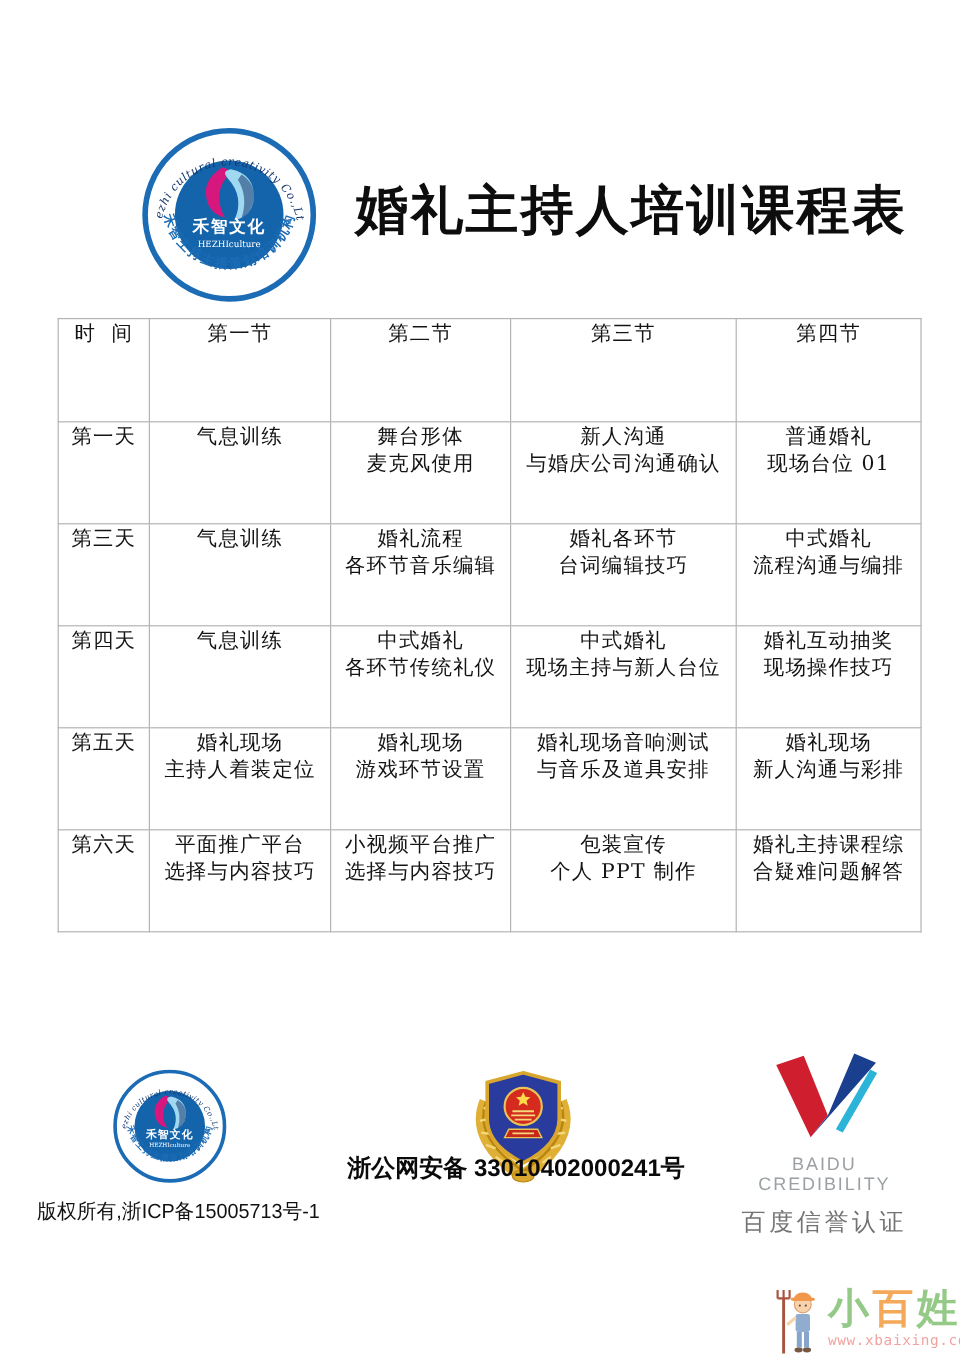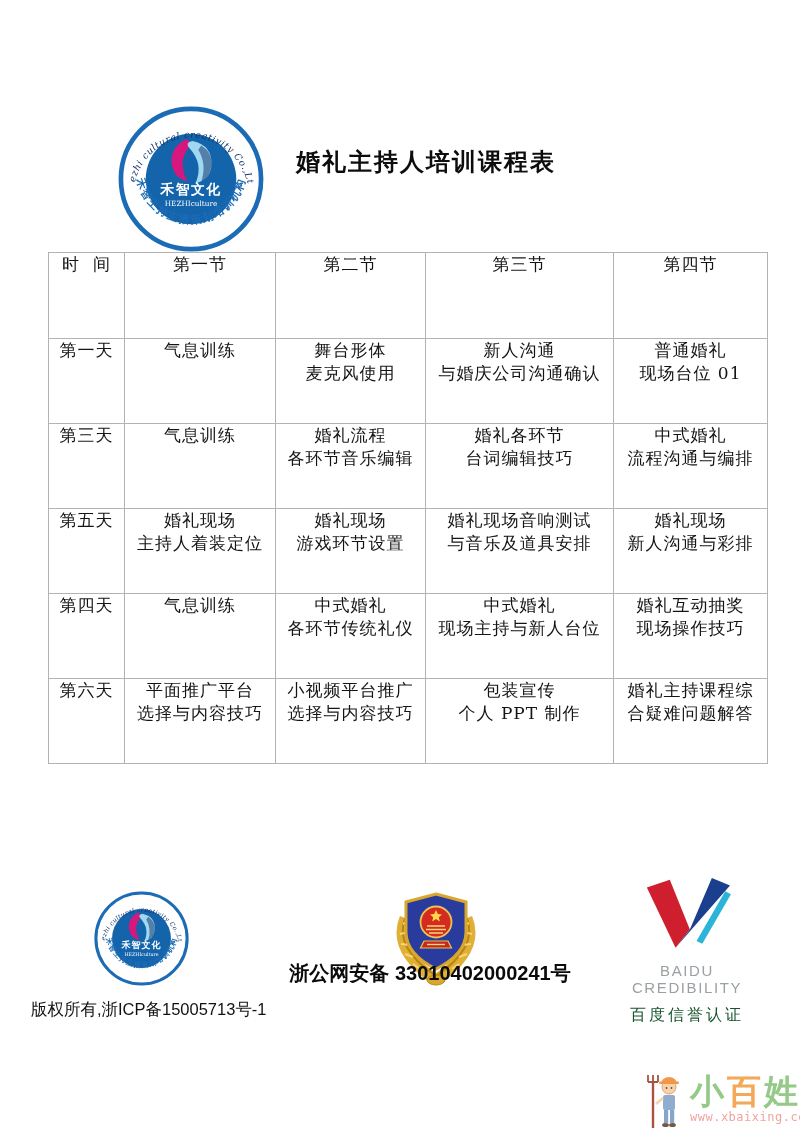--- a/index.html
+++ b/index.html
@@ -1,25 +1,25 @@
 <!DOCTYPE html>
 <html><head>
 <meta charset="utf-8">
 <style>
   html,body{margin:0;padding:0;background:#fff;}
   .page{position:relative;width:800px;height:1139px;background:#fff;overflow:hidden;
         font-family:"DejaVu Serif","Liberation Serif",serif;color:#1c1c1c;}
 
   
   .logo-main{position:absolute;left:118px;top:106px;width:146px;height:146px;}
-  .page-title{position:absolute;left:296px;top:146px;font-size:24px;font-weight:700;
+  .page-title{position:absolute;left:296px;top:146px;font-size:44px;font-weight:700;
               letter-spacing:2px;color:#0d0d0d;white-space:pre;}
 
   
-  table.course{position:absolute;left:48px;top:252px;width:719px;border-collapse:collapse;
+  table.course{position:absolute;left:48px;top:265px;width:719px;border-collapse:collapse;
                table-layout:fixed;border-radius:19px;}
   table.course th,table.course td{border:1px solid #b3b3b3;padding:0;vertical-align:top;
                font-weight:400;font-size:17px;letter-spacing:1px;color:#141414;}
   table.course thead tr{height:86px;}
   table.course tbody tr{height:85px;}
   .cl{height:50%;display:flex;align-items:center;justify-content:center;white-space:pre;}
 
   
   .logo-footer{position:absolute;left:94px;top:891px;width:95px;height:95px;}
   .copyright{position:absolute;left:31px;top:998px;font-size:17px;color:#111;
@@ -27,21 +27,21 @@
              transform:scaleX(.97);transform-origin:left;}
   .police-badge{position:absolute;left:391px;top:886px;width:90px;height:104px;}
   .police-number{position:absolute;left:270px;top:960px;width:320px;text-align:center;
                  font-size:20px;font-weight:700;color:#0a0a0a;
                  font-family:"Liberation Sans","DejaVu Sans",sans-serif;}
   .baidu{position:absolute;left:608px;top:876px;width:158px;text-align:center;
          font-family:"Liberation Sans","DejaVu Sans",sans-serif;}
   .baidu-v{display:block;margin:0 auto;width:96px;height:86px;}
   .baidu-title{font-size:21px;color:#8d9194;letter-spacing:6px;margin-top:2px;white-space:pre;}
   .baidu-sub{font-size:15px;color:#9aa0a3;letter-spacing:1.6px;margin-top:0;}
-  .baidu-caption{font-size:16px;color:#14532d;letter-spacing:3px;margin-top:9px;white-space:pre;}
+  .baidu-caption{font-size:20px;color:#737373;letter-spacing:3px;margin-top:9px;white-space:pre;}
 
   
   .watermark{position:absolute;left:646px;top:1072px;width:154px;height:64px;display:flex;
              align-items:flex-start;opacity:.92;}
   .wm-cartoon{width:42px;height:62px;flex:none;}
   .wm-text{margin-left:2px;}
   .wm-brand{font-size:34px;font-weight:700;line-height:38px;letter-spacing:3px;
             font-family:"DejaVu Serif",serif;}
   .wm-url{font-size:12px;color:#f09b97;letter-spacing:.5px;
           font-family:"DejaVu Sans Mono","Liberation Mono",monospace;}
@@ -151,59 +151,59 @@
             <div class="cl l2">台词编辑技巧</div>
           </td>
           <td>
             <div class="cl l1">中式婚礼</div>
             <div class="cl l2">流程沟通与编排</div>
           </td>
         </tr>
         <tr>
           <td>
             <div class="cl l1"></div>
+            <div class="cl l2">第四天</div>
+          </td>
+          <td>
+            <div class="cl l1"></div>
+            <div class="cl l2">气息训练</div>
+          </td>
+          <td>
+            <div class="cl l1">中式婚礼</div>
+            <div class="cl l2">各环节传统礼仪</div>
+          </td>
+          <td>
+            <div class="cl l1">中式婚礼</div>
+            <div class="cl l2">现场主持与新人台位</div>
+          </td>
+          <td>
+            <div class="cl l1">婚礼互动抽奖</div>
+            <div class="cl l2">现场操作技巧</div>
+          </td>
+        </tr>
+        <tr>
+          <td>
+            <div class="cl l1"></div>
             <div class="cl l2">第五天</div>
           </td>
           <td>
             <div class="cl l1">婚礼现场</div>
             <div class="cl l2">主持人着装定位</div>
           </td>
           <td>
             <div class="cl l1">婚礼现场</div>
             <div class="cl l2">游戏环节设置</div>
           </td>
           <td>
             <div class="cl l1">婚礼现场音响测试</div>
             <div class="cl l2">与音乐及道具安排</div>
           </td>
           <td>
             <div class="cl l1">婚礼现场</div>
             <div class="cl l2">新人沟通与彩排</div>
-          </td>
-        </tr>
-        <tr>
-          <td>
-            <div class="cl l1"></div>
-            <div class="cl l2">第四天</div>
-          </td>
-          <td>
-            <div class="cl l1"></div>
-            <div class="cl l2">气息训练</div>
-          </td>
-          <td>
-            <div class="cl l1">中式婚礼</div>
-            <div class="cl l2">各环节传统礼仪</div>
-          </td>
-          <td>
-            <div class="cl l1">中式婚礼</div>
-            <div class="cl l2">现场主持与新人台位</div>
-          </td>
-          <td>
-            <div class="cl l1">婚礼互动抽奖</div>
-            <div class="cl l2">现场操作技巧</div>
           </td>
         </tr>
         <tr>
           <td>
             <div class="cl l1"></div>
             <div class="cl l2">第六天</div>
           </td>
           <td>
             <div class="cl l1">平面推广平台</div>
             <div class="cl l2">选择与内容技巧</div>

